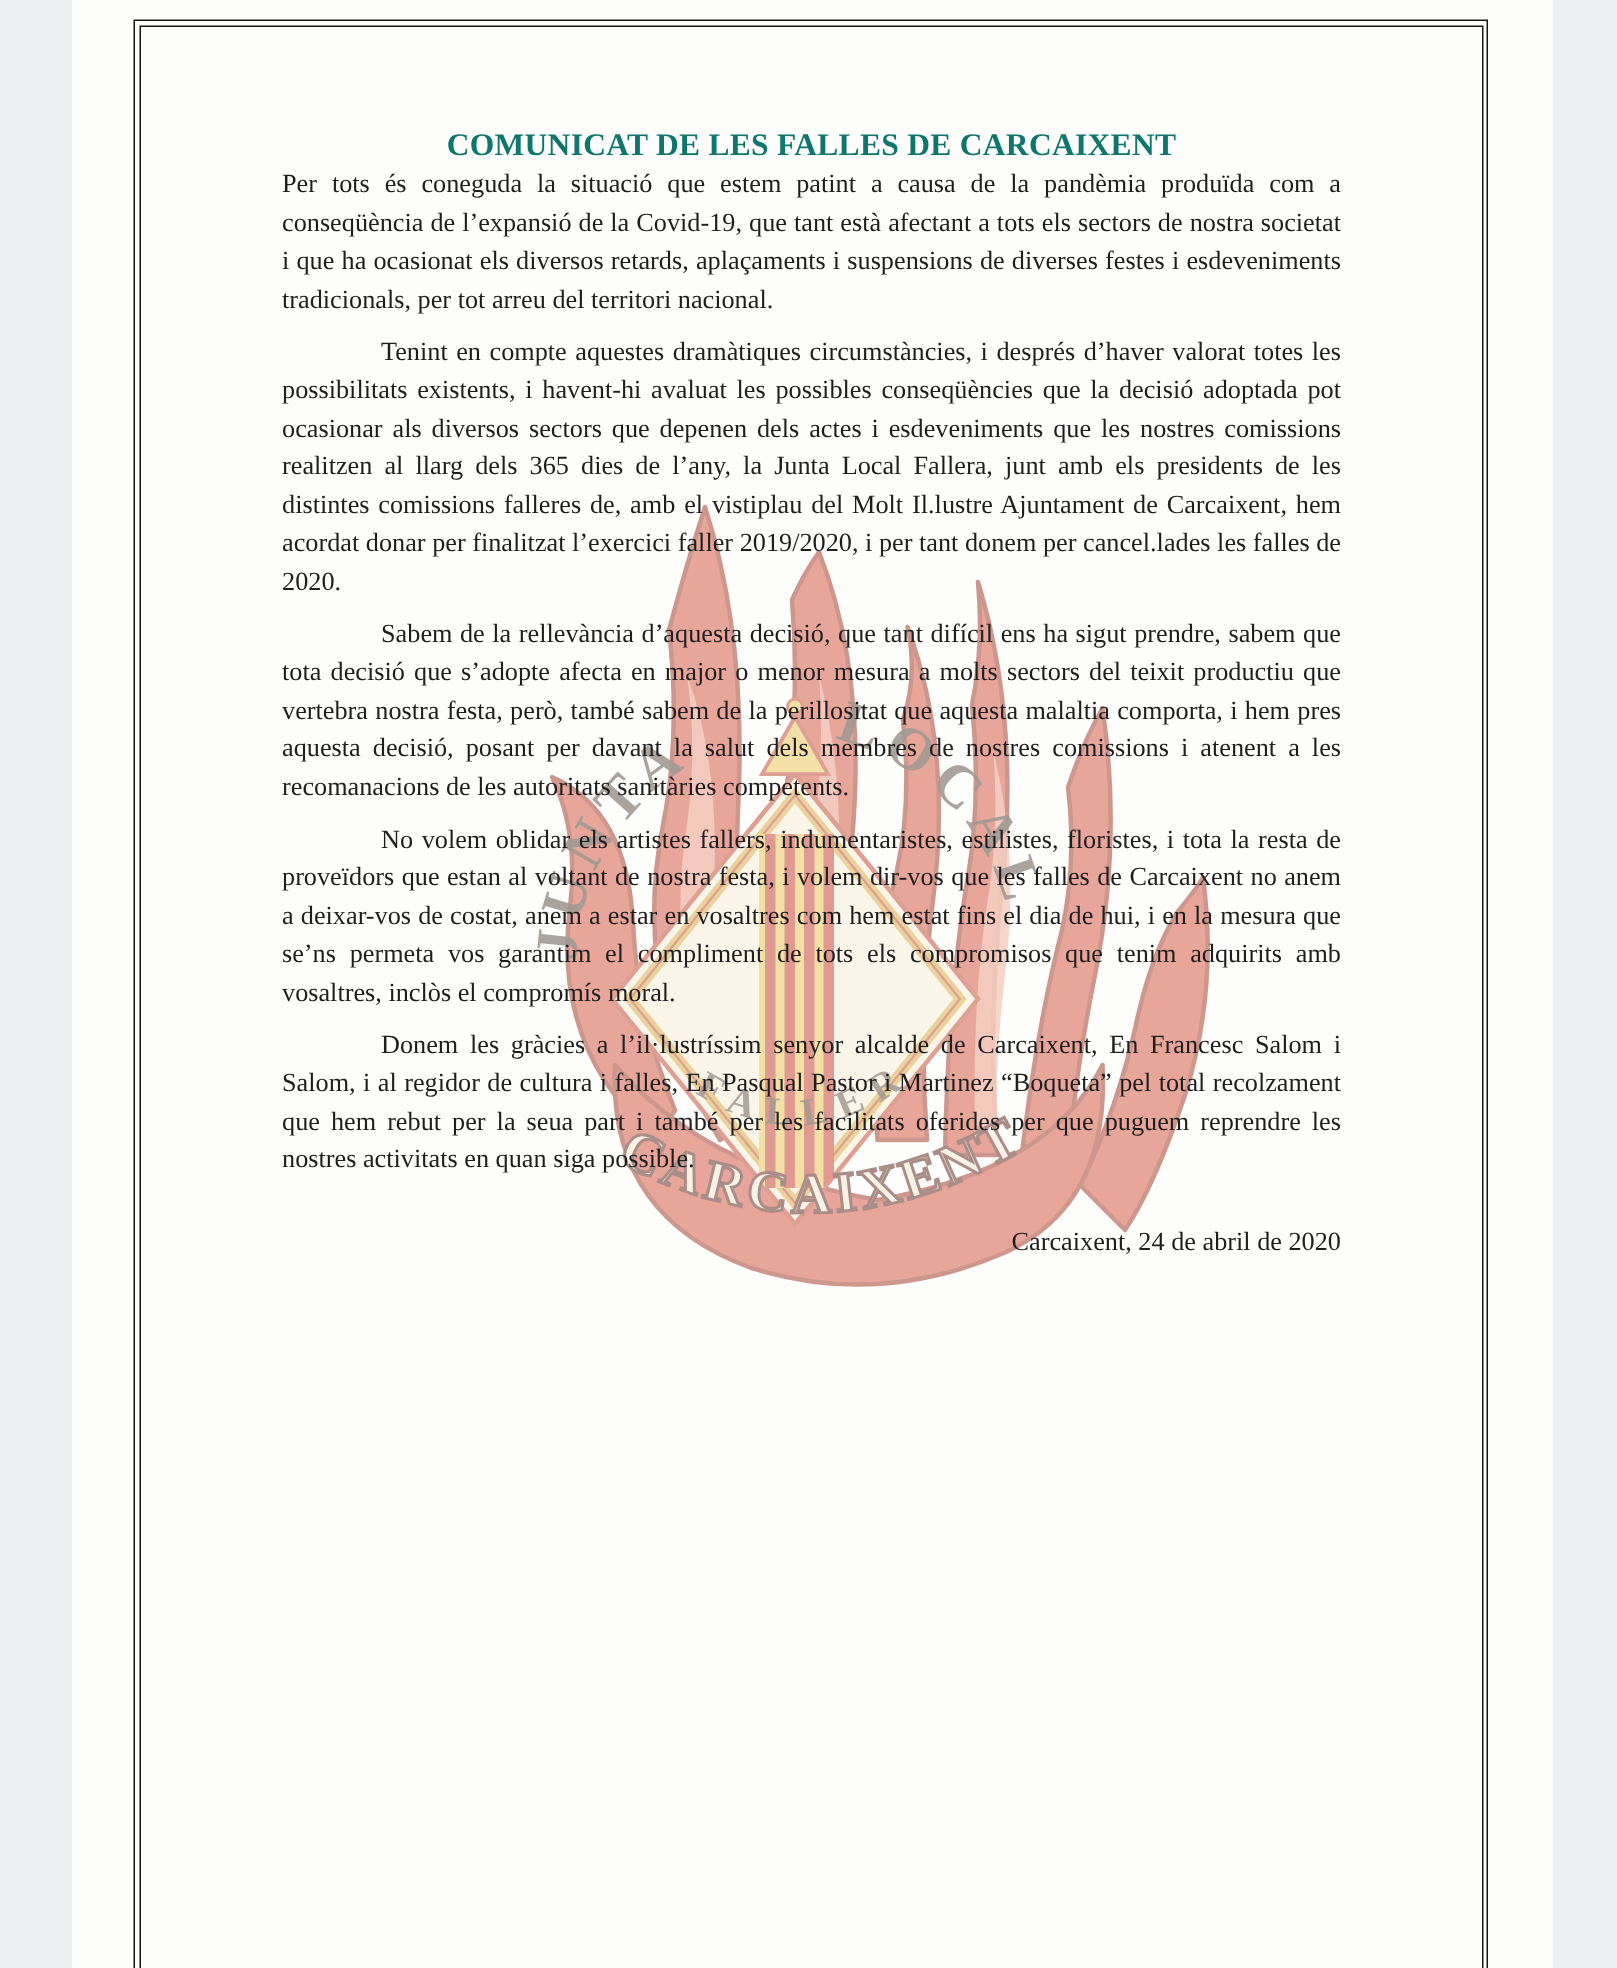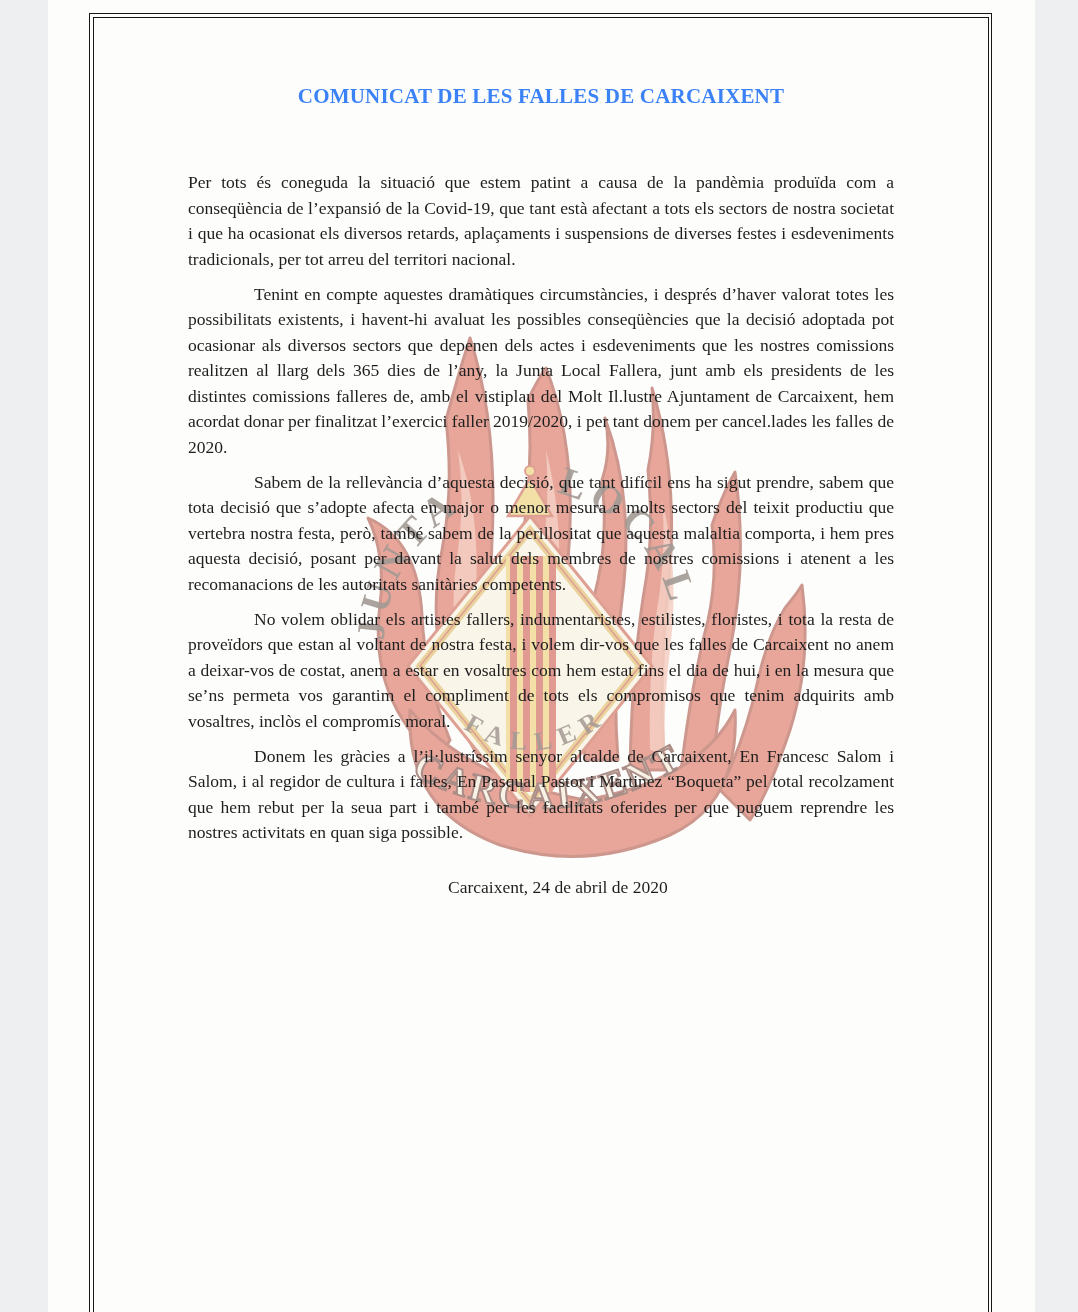--- a/index.html
+++ b/index.html
@@ -26,33 +26,33 @@
     position:absolute;left:350px;top:330px;width:460px;height:545px;
     opacity:.5;pointer-events:none;z-index:1;
   }
   .content{
     position:absolute;left:188px;top:0;width:706px;z-index:2;
     color:#1e1e1e;
   }
   .doc-title{
     margin:82px 0 0 0;text-align:center;
     font-size:21px;font-weight:bold;line-height:28px;letter-spacing:.2px;
-    color:#3b82f6;
+    color:#0f766e;
   }
   .doc-par{
     margin:0 0 9.5px 0;
     font-size:17.5px;line-height:25.5px;
     text-align:justify;
   }
-  .doc-par:first-of-type{margin-top:60px;}
+  .doc-par:first-of-type{}
   .doc-par + .doc-par{text-indent:66px;}
   .dateline{
     margin-top:29px;
     font-size:17.5px;line-height:25.5px;
-    text-align:left;padding-left:260px;
+    text-align:right;padding-left:260px;
   }
   svg text{font-family:"Liberation Serif",serif;font-weight:bold;}
 </style>
 </head>
 <body>
 
 <div class="gutter gutter-left"></div>
 <div class="gutter gutter-right"></div>
 
 <div class="page"></div>

